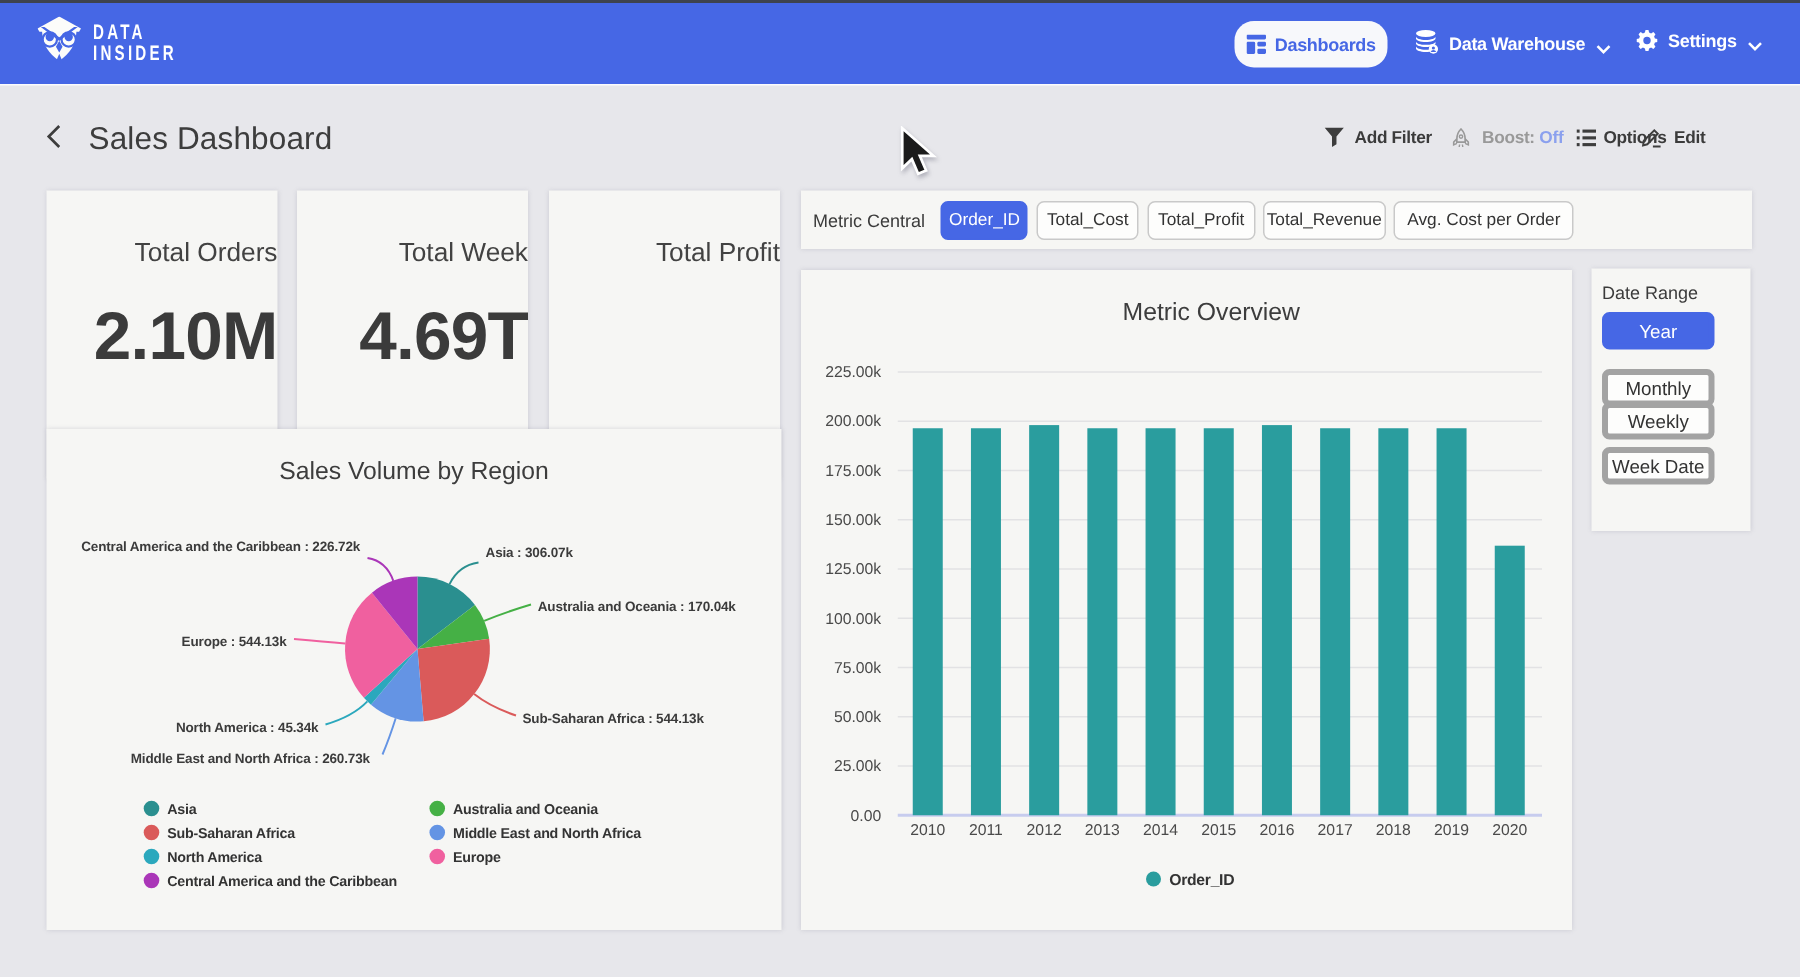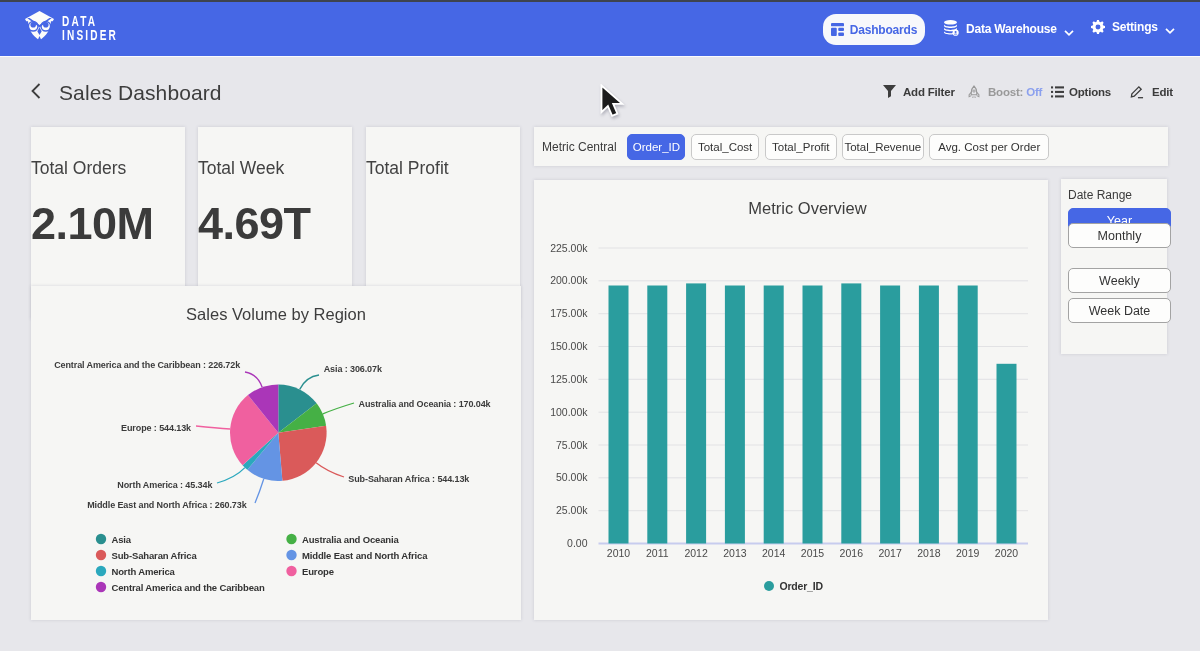--- a/index.html
+++ b/index.html
@@ -11,37 +11,37 @@
   #nav { left:0; top:0; width:1200px; height:56px; background:#4667e5; border-top:2px solid #3e434e; box-shadow:0 1px 0 #fbfbfd; }
   .logo-text { color:#fff; font-size:14px; font-weight:bold; letter-spacing:3px; line-height:14.1px;
                transform:scaleX(0.72); transform-origin:0 0; }
   #dashBtn { left:823px; top:14px; width:102px; height:31px; background:#f7f8fb; border-radius:13px;
              color:#4667e5; font-size:12px; font-weight:bold; letter-spacing:-0.2px; display:flex; align-items:center; justify-content:center; gap:6px; }
   .navitem { color:#fff; font-size:12px; font-weight:bold; display:flex; align-items:flex-end; gap:7px; letter-spacing:-0.2px; }
   
   #title { left:59px; top:81px; font-size:21px; color:#3d3d3d; letter-spacing:0.1px; }
   .action { font-size:11.5px; font-weight:bold; color:#3b3b3b; display:flex; align-items:center; gap:8px; letter-spacing:-0.2px; height:15px; }
   
-  .kpi { width:154px; height:192px; text-align:left; }
+  .kpi { width:154px; height:192px; text-align:right; }
   .kpi .t { margin-top:31px; font-size:17.5px; color:#424242; }
   .kpi .v { margin-top:19px; font-size:45px; font-weight:bold; color:#3b3b3b; letter-spacing:-0.5px; }
   
   #mc { left:534px; top:127px; width:634px; height:39px; }
   #mc .lbl { position:absolute; left:8px; top:13px; font-size:12px; color:#3b3b3b; }
   .btn { position:absolute; top:6.5px; height:26px; border:1px solid #c9c9c9; background:#fdfdfc; border-radius:5px;
          color:#333; font-size:11.5px; display:inline-flex; align-items:center; justify-content:center;
          font-family:"Liberation Sans", sans-serif; }
   .btn.sel { background:#4667e5; border-color:#4667e5; color:#fff; }
   
   #chartCard { left:534px; top:180px; width:514px; height:440px; }
   #pieCard { left:31px; top:286px; width:490px; height:334px; }
   .cardTitle { text-align:center; font-size:16.5px; color:#3d3d3d; }
   
   #dr { left:1061px; top:179px; width:106px; height:175px; }
-  .drbtn { position:absolute; left:1068px; width:103px; height:25px; border:1px solid #a3a3a3; background:#fdfdfc;
+  .drbtn { position:absolute; left:1068px; width:75px; height:25px; border:4px solid #a3a3a3; background:#fdfdfc;
            border-radius:5px; color:#333; font-size:12.5px; display:flex; align-items:center; justify-content:center; }
   .drbtn.sel { background:#4667e5; border-color:#4667e5; color:#fff; }
 </style>
 </head>
 <body>
 
 <div class="abs" id="nav"></div>
 <svg class="abs" style="left:25px;top:11px" width="29" height="31" viewBox="0 0 29 31">
 
   <path fill="#fcfcfa" d="M14.5 0 L29 8 L27.7 10.2 L1.3 10.2 L0 8 Z"></path>
@@ -127,21 +127,21 @@
       <rect x="0" y="0" width="2.4" height="2.4"></rect>
         <rect x="4.6" y="0" width="10.4" height="2.4"></rect>
       <rect x="0" y="5.2" width="2.4" height="2.4"></rect>
         <rect x="4.6" y="5.2" width="10.4" height="2.4"></rect>
       <rect x="0" y="10.4" width="2.4" height="2.4"></rect>
         <rect x="4.6" y="10.4" width="10.4" height="2.4"></rect>
     </g>
   </svg>
   <span>Options</span>
 </div>
-<div class="abs action" style="left:1130px;top:84px;">
+<div class="abs action" style="left:1094px;top:84px;">
   <svg width="14" height="14" viewBox="0 0 15 15">
     <path d="M2 9.5 L9.5 2 L12 4.5 L4.5 12 L1.5 12.8 Z" fill="none" stroke="#3d3d3d" stroke-width="1.4"></path>
     <path d="M8.5 13.6 H14" stroke="#3d3d3d" stroke-width="1.4"></path>
   </svg>
   <span>Edit</span>
 </div>
 
 <div class="abs card kpi" style="left:31px;top:127px;">
     <div class="t">Total Orders</div>
     <div class="v">2.10M</div>
@@ -217,21 +217,21 @@
     <text x="433.7" y="376.5">2019</text>
     <text x="472.5" y="376.5">2020</text>
   </g>
   <circle cx="235" cy="406" r="5" fill="#2a9d9e"></circle>
   <text x="245.5" y="409.8" font-size="10.5" font-weight="bold" fill="#333" letter-spacing="-0.2">Order_ID</text>
 </svg>
 
 <div class="abs card" id="dr"></div>
 <div class="abs" style="left:1068px;top:188px;font-size:12px;color:#3b3b3b;">Date Range</div>
 <div class="abs drbtn sel" style="top:208.4px;">Year</div>
-<div class="abs drbtn" style="top:223px;">Monthly</div>
+<div class="abs drbtn" style="top:246px;">Monthly</div>
 <div class="abs drbtn" style="top:268.3px;">Weekly</div>
 <div class="abs drbtn" style="top:298px;">Week Date</div>
 
 <div class="abs card" id="pieCard">
   <div class="cardTitle" style="margin-top:19px;">Sales Volume by Region</div>
 </div>
 <svg class="abs" style="left:31px;top:286px;" width="490" height="334" viewBox="0 0 490 334">
   <g id="pie">
     <path d="M247.3,146.7 L247.30,98.40 A48.3,48.3 0 0 1 285.64,117.32 Z" fill="#2a8f8f"></path>
     <path d="M247.3,146.7 L285.64,117.32 A48.3,48.3 0 0 1 295.10,139.75 Z" fill="#45b045"></path>

